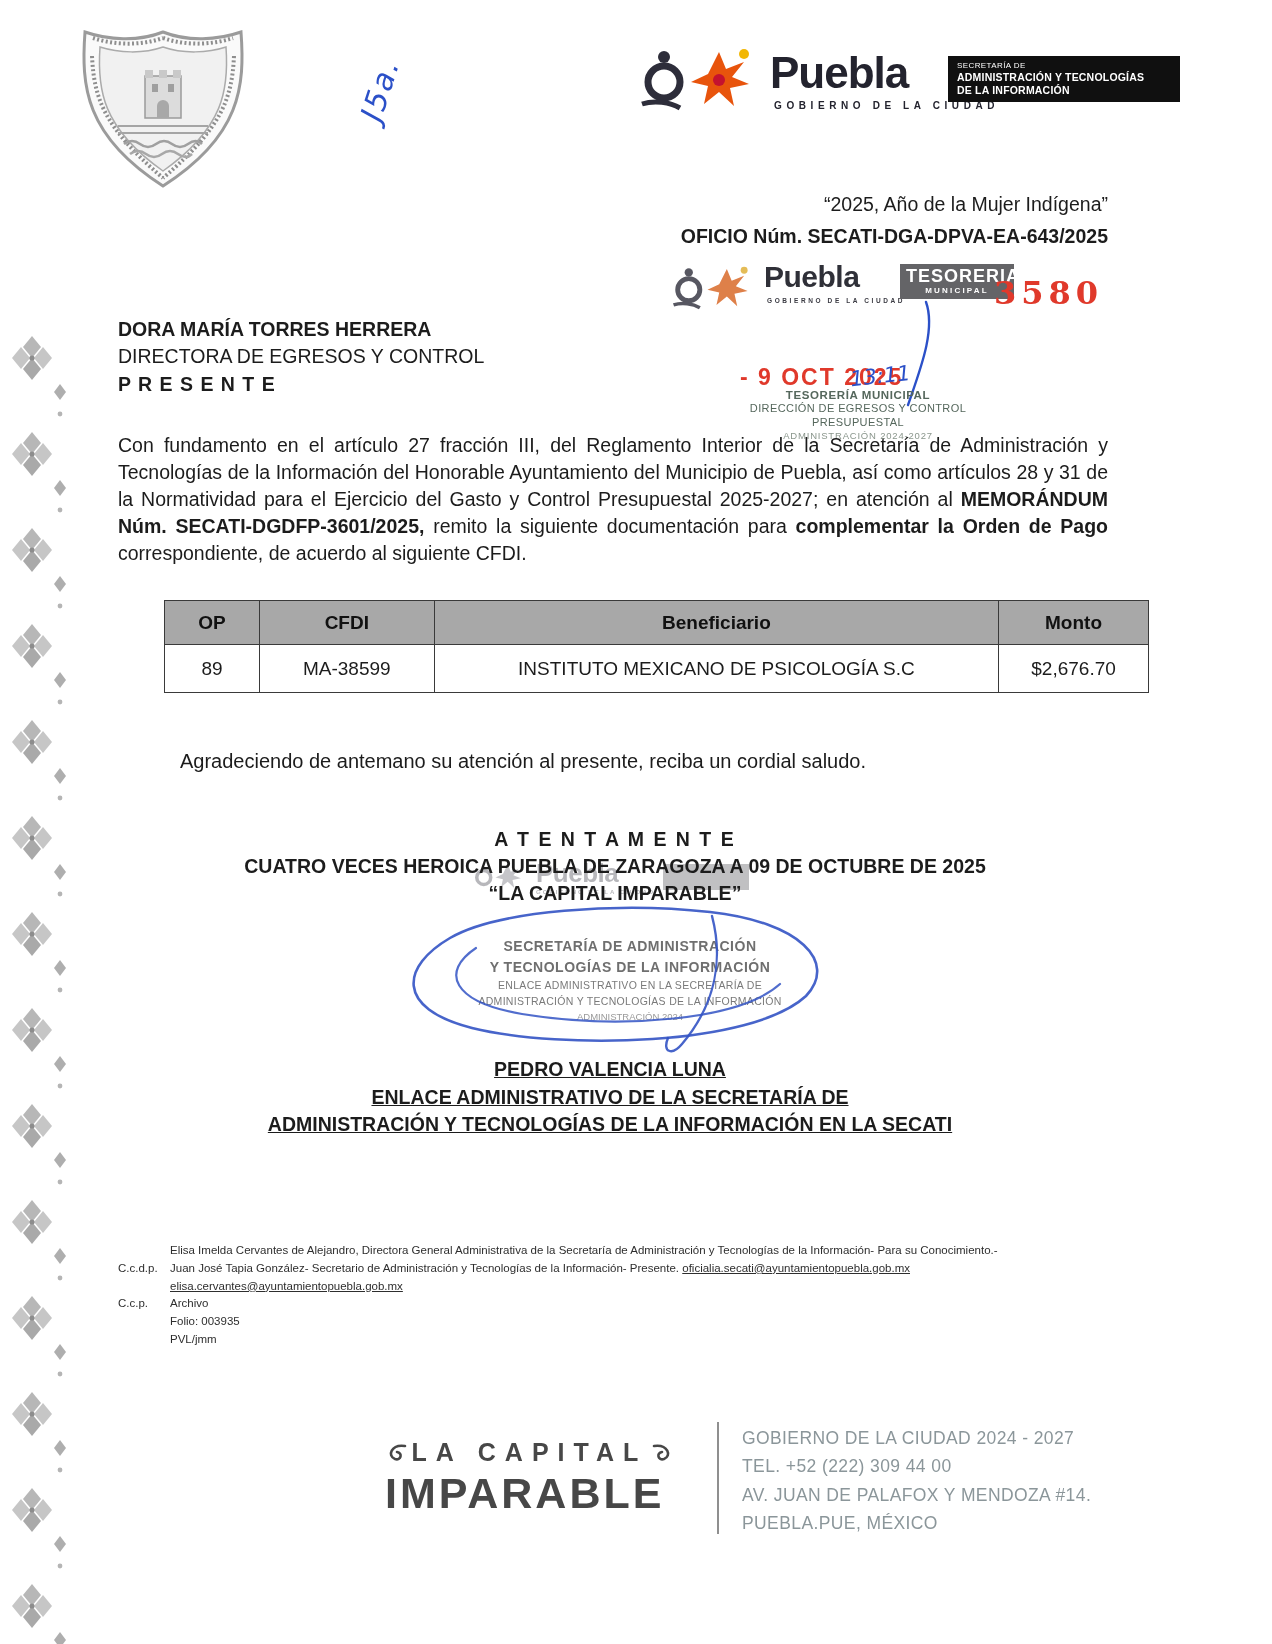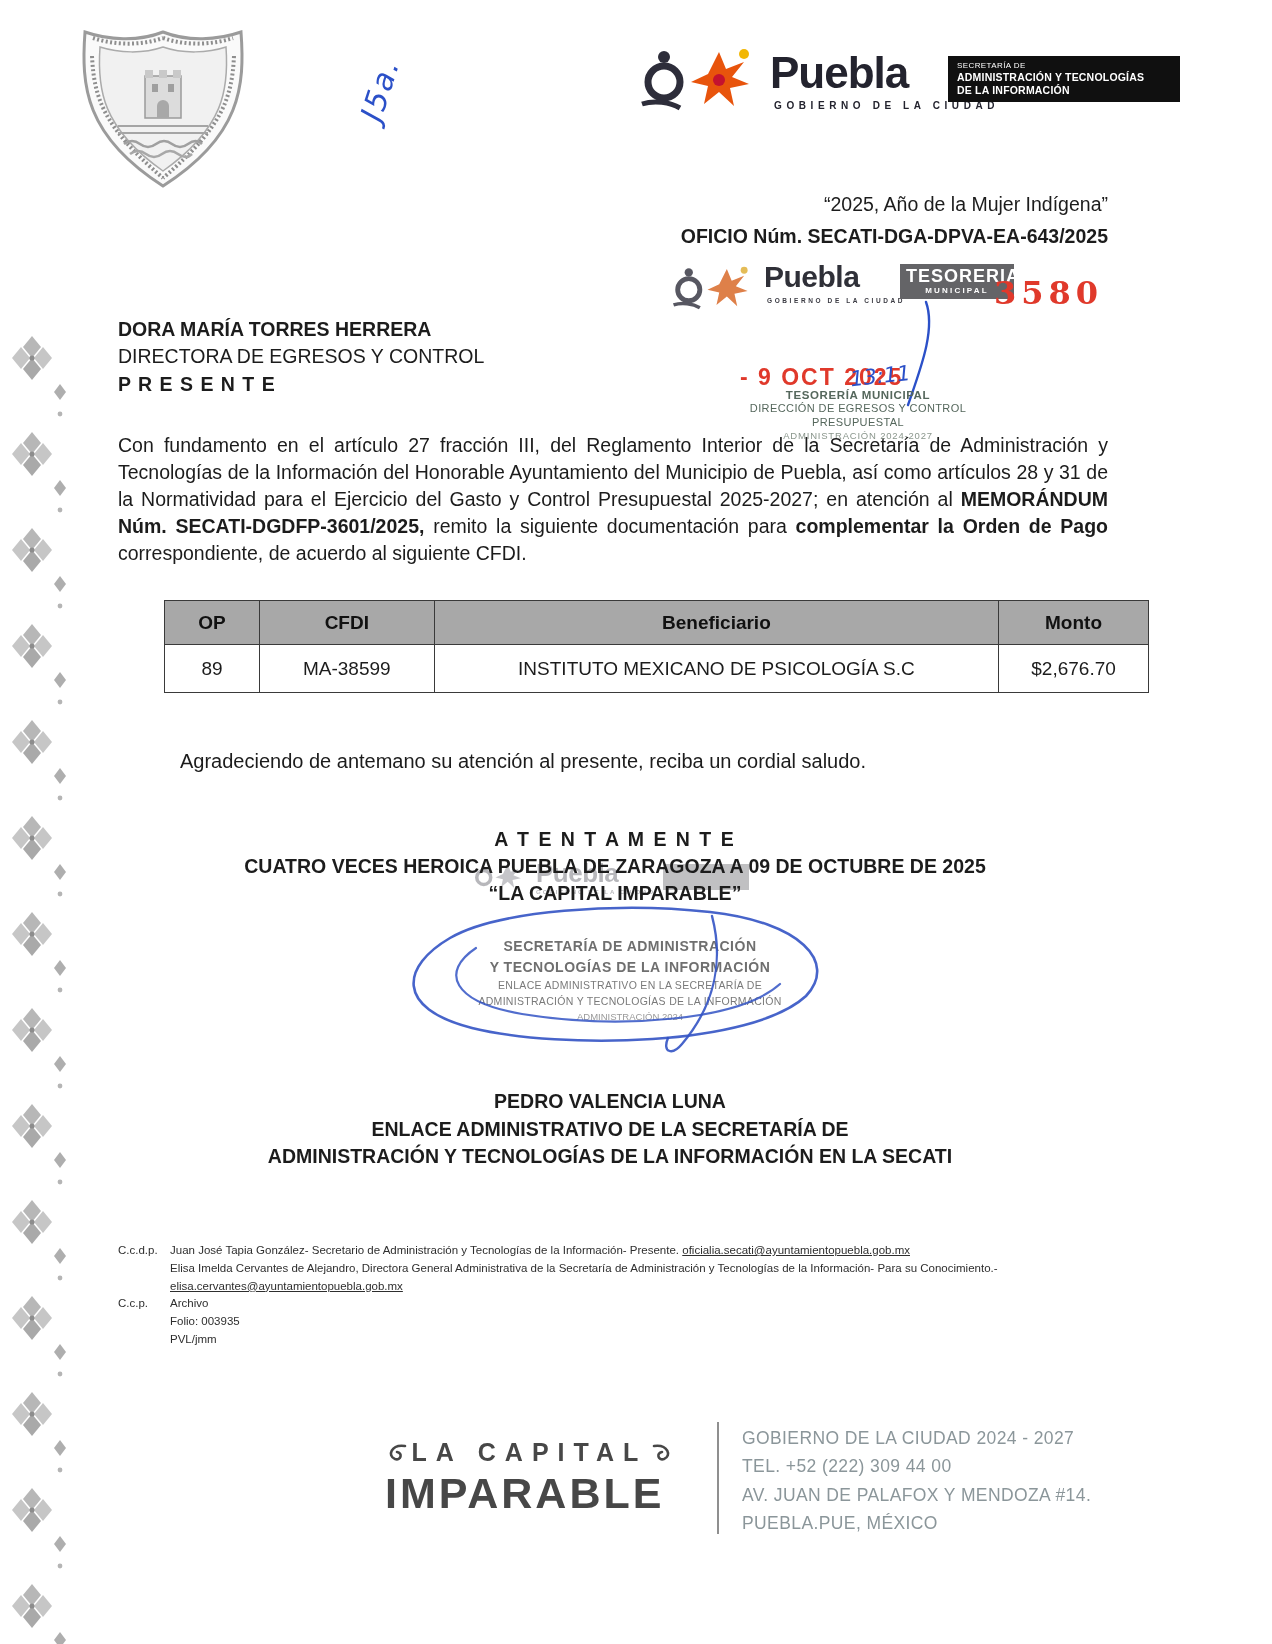--- a/index.html
+++ b/index.html
@@ -217,34 +217,34 @@
     <div class="g4">ADMINISTRACIÓN Y TECNOLOGÍAS DE LA INFORMACIÓN</div>
     <div class="g5">ADMINISTRACIÓN 2024</div>
   </div>
 
   <svg class="abs" style="left:380px;top:896px;" width="460" height="175">
     <path d="M70,42 C22,70 14,112 92,132 C182,154 372,150 426,100 C458,66 420,26 330,16 C240,6 118,14 70,42" fill="none" stroke="#3353c4" stroke-width="2.6" stroke-linecap="round" opacity=".9"></path>
     <path d="M96,52 C60,76 72,106 142,118 C242,134 360,124 400,88" fill="none" stroke="#3353c4" stroke-width="2.2" stroke-linecap="round" opacity=".85"></path>
     <path d="M332,20 C344,66 334,110 302,148 C292,160 282,156 288,142" fill="none" stroke="#3353c4" stroke-width="2.4" stroke-linecap="round" opacity=".9"></path>
   </svg>
 
-  <div class="abs signer" style="left:160px;top:1088px;">
+  <div class="abs signer" style="left:160px;top:1056px;text-decoration:underline;">
     <div>PEDRO VALENCIA LUNA</div>
     <div>ENLACE ADMINISTRATIVO DE LA SECRETARÍA DE</div>
     <div>ADMINISTRACIÓN Y TECNOLOGÍAS DE LA INFORMACIÓN EN LA SECATI</div>
   </div>
 
   <div class="abs ccblock" style="left:118px;top:1242px;">
     <div class="ccrow">
+      <div class="cclabel"></div>
+      <div class="cctext">Elisa Imelda Cervantes de Alejandro, Directora General Administrativa de la Secretaría de Administración y Tecnologías de la Información- Para su Conocimiento.-</div>
+    </div>
+    <div class="ccrow">
       <div class="cclabel">C.c.d.p.</div>
       <div class="cctext"><span>Juan José Tapia González- Secretario de Administración y Tecnologías de la Información- Presente. </span><span class="email">oficialia.secati@ayuntamientopuebla.gob.mx</span></div>
-    </div>
-    <div class="ccrow">
-      <div class="cclabel"></div>
-      <div class="cctext">Elisa Imelda Cervantes de Alejandro, Directora General Administrativa de la Secretaría de Administración y Tecnologías de la Información- Para su Conocimiento.-</div>
     </div>
     <div class="ccrow">
       <div class="cclabel"></div>
       <div class="cctext email">elisa.cervantes@ayuntamientopuebla.gob.mx</div>
     </div>
     <div class="ccrow">
       <div class="cclabel">C.c.p.</div>
       <div class="cctext">Archivo</div>
     </div>
     <div class="ccrow">

